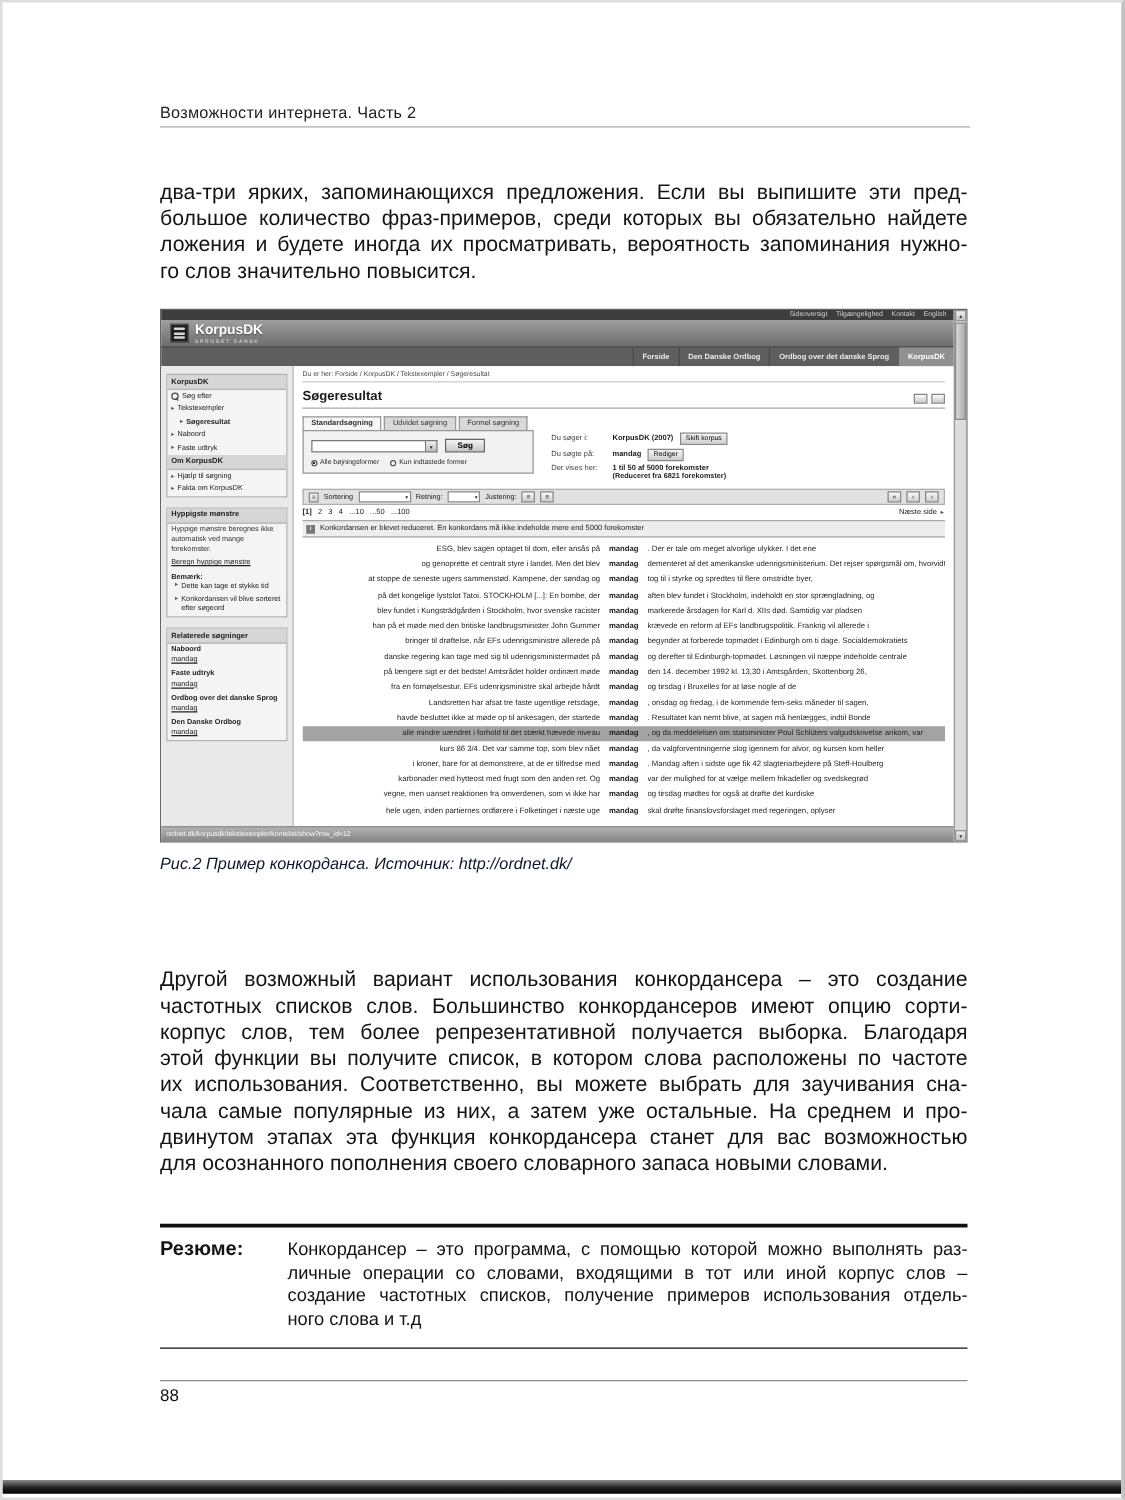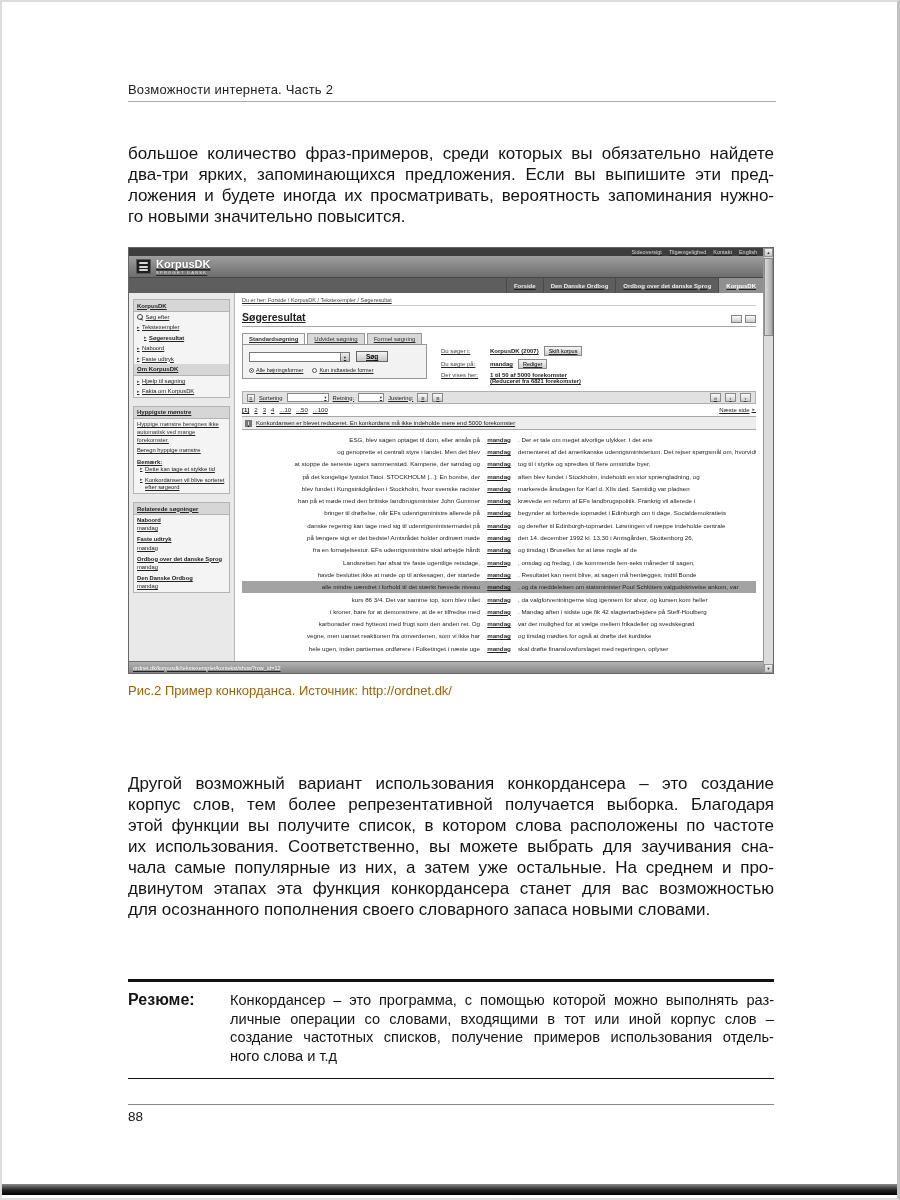--- a/index.html
+++ b/index.html
@@ -10,33 +10,33 @@
   .book-edge { position:absolute; left:0; right:0; bottom:3px; height:11px;
                background:linear-gradient(#8a8a8a 0%, #222 55%, #000 100%); }
 
   
   .running-head { position:absolute; left:126px; top:80px; font-size:13px; letter-spacing:.2px; color:#222; }
   .rh-rule { position:absolute; left:126px; top:99px; width:648px; border-top:1px solid #aaa; }
   .para { position:absolute; left:126px; width:646px; font-size:17px; line-height:21px; color:#141414; }
   .p1 { top:141px; } .p2 { top:771px; }
   .pline { text-align:justify; text-align-last:justify; }
   .para .pline:last-child, .resume-lines .pline:last-child { text-align-last:left; }
-  .caption { position:absolute; left:126px; top:681px; font-size:13px; color:#a16207; }
+  .caption { position:absolute; left:126px; top:681px; font-size:13px; font-style:italic; color:#0f172a; }
   .resume { position:absolute; left:126px; top:977px; width:646px;
             border-top:3px solid #111; border-bottom:1px solid #111;
             padding:9px 0 13px; display:flex; }
   .resume-label { flex:0 0 102px; font-weight:bold; font-size:16px; }
   .resume-lines { flex:1; font-size:14.6px; line-height:18.5px; }
   .footer-rule { position:absolute; left:126px; top:1102px; width:646px; border-top:1px solid #888; }
   .page-number { position:absolute; left:126px; top:1107px; font-size:13.5px; }
 
   
   .shot { position:absolute; left:126px; top:245px; width:646px; height:427px;
           border:1px solid #666; background:#fff; display:flex; font-size:6px; color:#222; }
-  .ss-page { flex:1 1 auto; min-width:0; display:flex; flex-direction:column;text-decoration:underline; }
+  .ss-page { flex:1 1 auto; min-width:0; display:flex; flex-direction:column; }
 
   .ss-topbar { height:8px; background:#3d3d3d; display:flex; justify-content:flex-end;
                align-items:center; gap:7px; padding:0 6px; flex:0 0 auto; }
   .ss-toplink { color:#d5d5d5; font-size:5.5px; line-height:8px; }
 
   .ss-banner { height:21px; background:linear-gradient(#9e9e9e,#6d6d6d); display:flex;
                align-items:center; padding:0 7px; gap:5px; flex:0 0 auto; }
   .ss-logo { width:15px; height:15px; background:#1f1f1f; border:1px solid #555;
              display:flex; flex-direction:column; justify-content:space-evenly; align-items:center; }
   .ss-logo i { display:block; width:9px; height:2px; background:#d6d6d6; border-radius:2px; }
@@ -147,24 +147,24 @@
 </style>
 </head>
 <body>
 
 <div class="scan">
 
   <div class="running-head">Возможности интернета. Часть 2</div>
   <div class="rh-rule"></div>
 
   <div class="para p1">
+      <div class="pline">два-три ярких, запоминающихся предложения. Если вы выпишите эти пред-</div>
       <div class="pline">большое количество фраз-примеров, среди которых вы обязательно найдете</div>
-      <div class="pline">два-три ярких, запоминающихся предложения. Если вы выпишите эти пред-</div>
       <div class="pline">ложения и будете иногда их просматривать, вероятность запоминания нужно-</div>
-      <div class="pline">го новыми значительно повысится.</div>
+      <div class="pline">го слов значительно повысится.</div>
     </div>
 
   <div class="shot">
     <div class="ss-page">
 
       <div class="ss-topbar">
           <span class="ss-toplink">Sideoversigt</span>
           <span class="ss-toplink">Tilgængelighed</span>
           <span class="ss-toplink">Kontakt</span>
           <span class="ss-toplink">English</span>
@@ -464,20 +464,21 @@
       <span class="sb-arrow up">▲</span>
       <span class="sb-thumb"></span>
       <span class="sb-arrow down">▼</span>
     </div>
   </div>
 
   <div class="caption">Рис.2 Пример конкорданса. Источник: http://ordnet.dk/</div>
 
   <div class="para p2">
       <div class="pline">Другой возможный вариант использования конкордансера – это создание</div>
+      <div class="pline">частотных списков слов. Большинство конкордансеров имеют опцию сорти-</div>
       <div class="pline">корпус слов, тем более репрезентативной получается выборка. Благодаря</div>
       <div class="pline">этой функции вы получите список, в котором слова расположены по частоте</div>
       <div class="pline">их использования. Соответственно, вы можете выбрать для заучивания сна-</div>
       <div class="pline">чала самые популярные из них, а затем уже остальные. На среднем и про-</div>
       <div class="pline">двинутом этапах эта функция конкордансера станет для вас возможностью</div>
       <div class="pline">для осознанного пополнения своего словарного запаса новыми словами.</div>
     </div>
 
   <div class="resume">
     <div class="resume-label">Резюме:</div>

